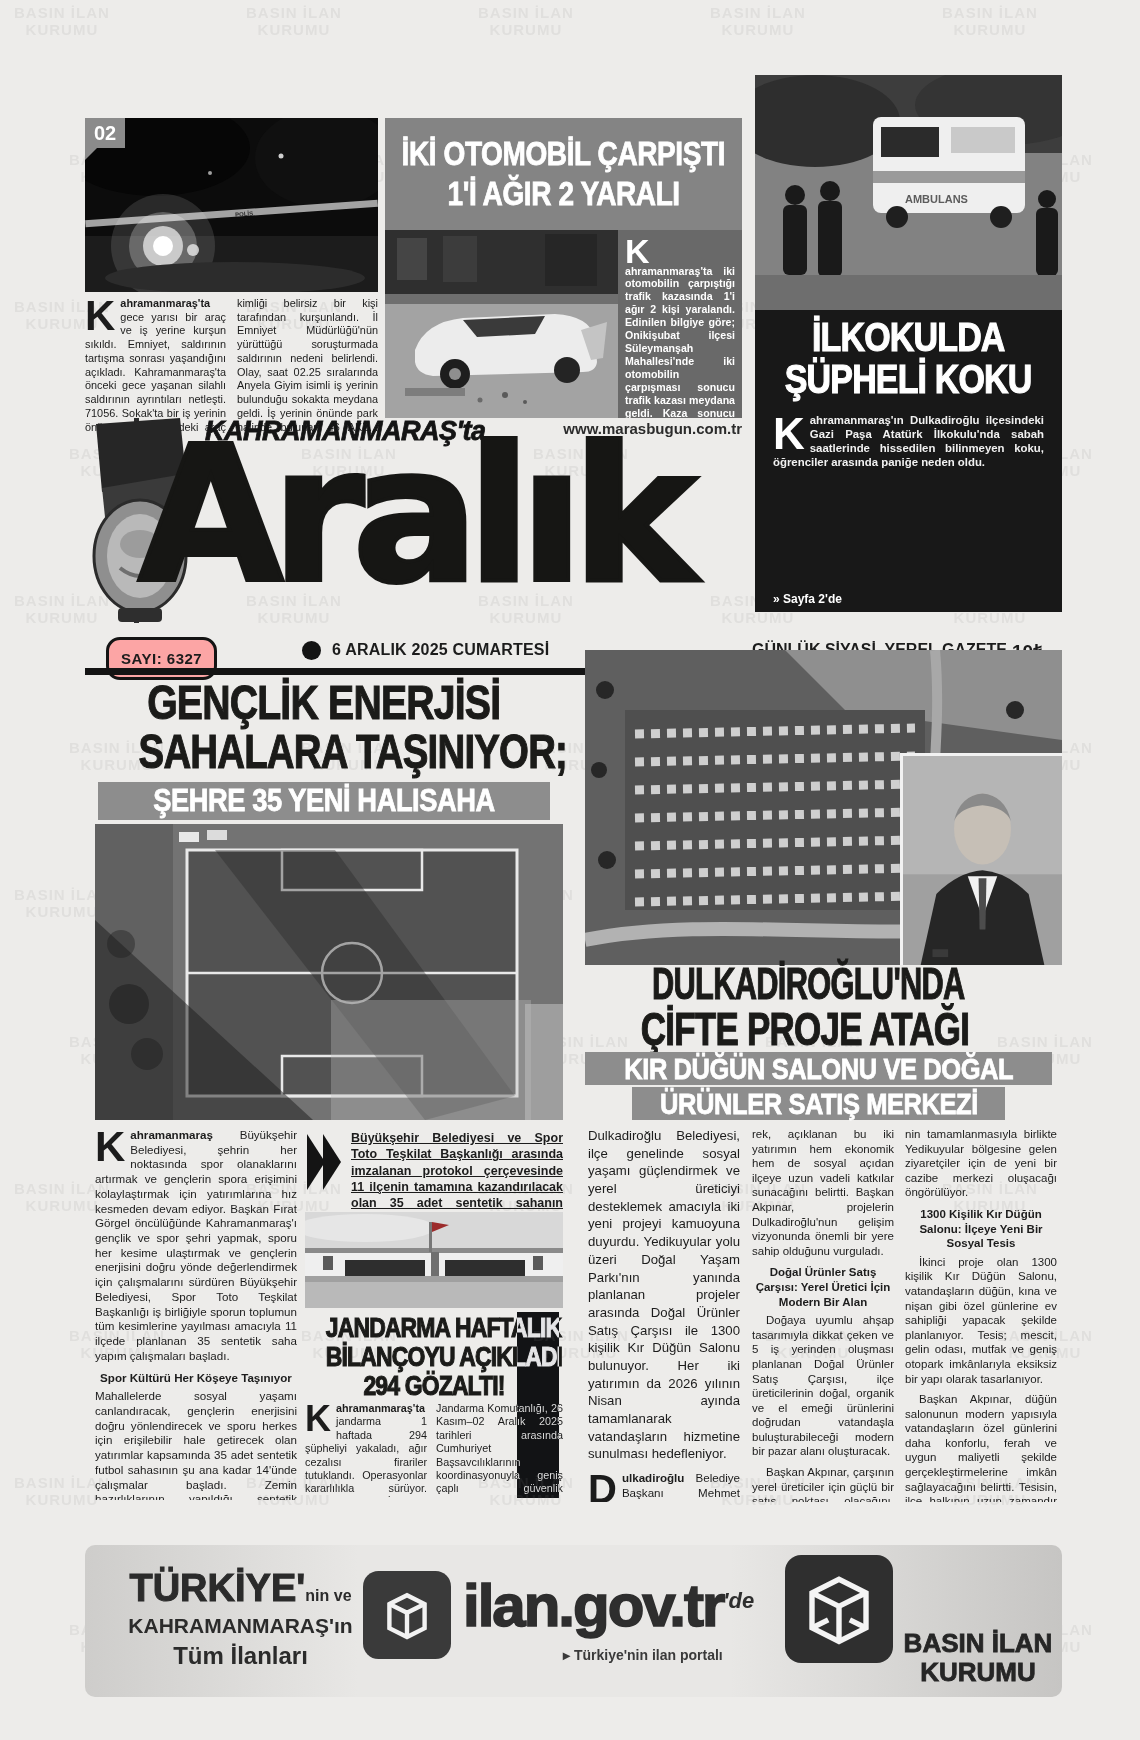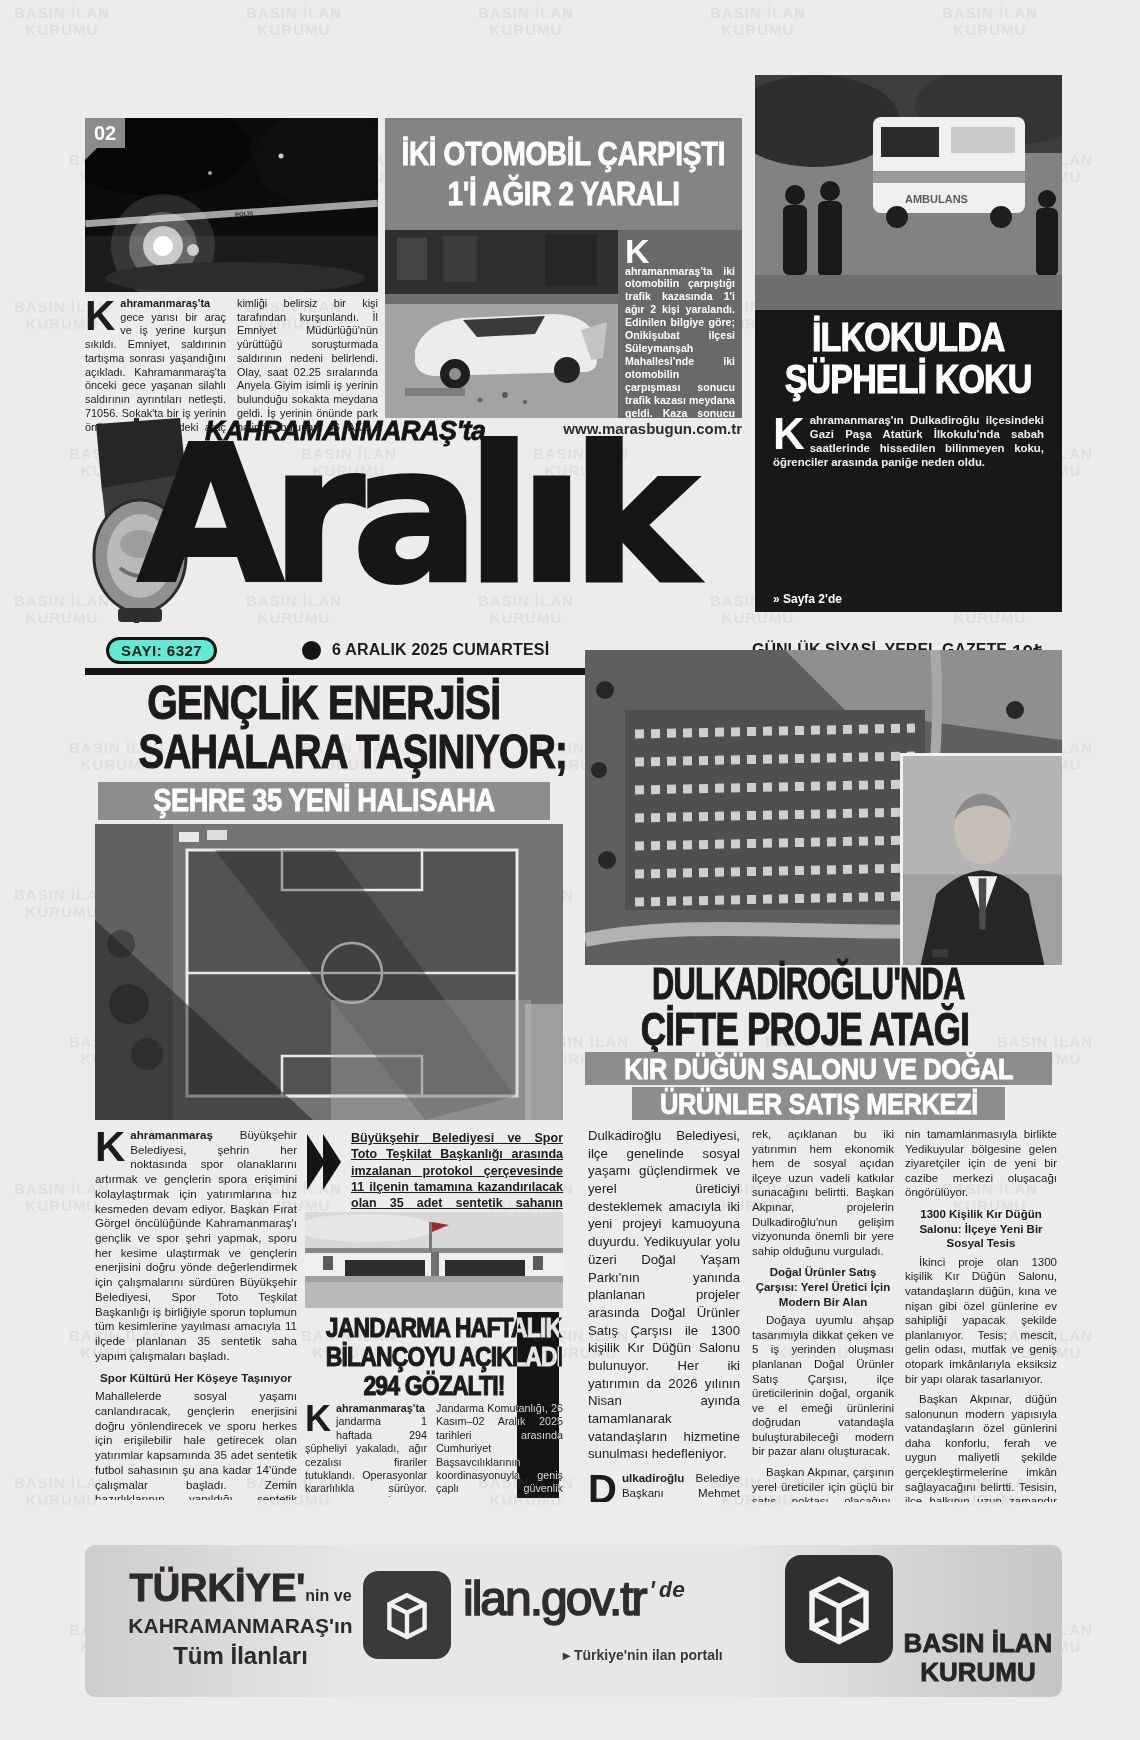--- a/index.html
+++ b/index.html
@@ -27,22 +27,22 @@
   .subh{font-weight:700;text-align:center;margin:7px 0 4px 0;}
   .para{margin:0 0 6px 0;}
   
   .panel-dark{position:absolute;background:#181818;color:#f1f1f1;}
   .knockout{position:absolute;background:#ffffff;mix-blend-mode:difference;pointer-events:none;}
   .badge{position:absolute;left:0;top:0;width:40px;height:30px;background:#8b8b8b;color:#fff;
          font-weight:700;font-size:20px;display:flex;align-items:center;justify-content:center;}
   .badge:after{content:"";position:absolute;left:0;top:30px;border-left:12px solid #8b8b8b;
          border-bottom:12px solid transparent;}
   .rule{position:absolute;background:#141414;}
-  .issue-box{position:absolute;border:3px solid #141414;border-radius:14px;background:#5eead4;
-         font-weight:700;font-size:15px;padding:2px 12px;letter-spacing:.5px;}
+  .issue-box{position:absolute;border:3px solid #141414;border-radius:14px;background:#fca5a5;
+         font-weight:700;font-size:15px;padding:10px 12px;letter-spacing:.5px;}
   .dot{position:absolute;width:19px;height:19px;border-radius:50%;background:#141414;}
   .logo{position:absolute;font-family:"DejaVu Sans","Liberation Sans",sans-serif;font-weight:700;
         letter-spacing:-12px;color:#161614;-webkit-text-stroke:4px #161614;line-height:.9;}
   .kicker{position:absolute;font-weight:700;font-style:italic;font-size:27px;letter-spacing:-.5px;
         color:#141414;-webkit-text-stroke:.8px #141414;}
   .site{position:absolute;font-size:15px;color:#2c2c2c;}
   .footerband{position:absolute;border-radius:10px;
         background:linear-gradient(90deg,#cecdcb,#e8e7e5 28%,#e8e7e5 66%,#c6c5c3);}
   .cube-logo{display:block;}
   .protoc{font-weight:700;font-size:12.5px;line-height:1.3;text-decoration:underline;text-align:justify;}
@@ -453,21 +453,21 @@
       <div style="font-size:24px;font-weight:800;margin-top:4px;">Tüm İlanları</div>
     </div>
 
     <svg class="abs cube-logo" style="left:278px;top:26px;" width="88" height="88" viewBox="0 0 40 40">
       <rect width="40" height="40" rx="7" fill="#3a3a3a"></rect>
       <path d="M12 15 L20 11 L28 15 L28 26 L20 30 L12 26 Z" fill="none" stroke="#f2f2f2" stroke-width="2"></path>
       <path d="M12 15 L20 19 L28 15 M20 19 L20 30" stroke="#f2f2f2" stroke-width="2" fill="none"></path>
     </svg>
 
     <div class="abs" style="left:378px;top:26px;color:#2e2e2e;">
-      <span style="font-size:48px;font-weight:400;-webkit-text-stroke:1.6px #2e2e2e;letter-spacing:-2px;">ilan.gov.tr</span><span style="font-size:22px;font-weight:700;font-style:italic;vertical-align:18px;font-family:Liberation Mono, monospace;">'de</span>
+      <span style="font-size:60px;font-weight:700;-webkit-text-stroke:1.6px #2e2e2e;letter-spacing:-2px;">ilan.gov.tr</span><span style="font-size:22px;font-weight:700;font-style:italic;vertical-align:18px;">'de</span>
     </div>
     <div class="abs" style="left:478px;top:102px;font-size:14px;color:#3a3a3a;font-weight:600;">▸ Türkiye'nin ilan portalı</div>
 
     <svg class="abs cube-logo" style="left:700px;top:10px;" width="108" height="108" viewBox="0 0 40 40">
       <rect width="40" height="40" rx="6" fill="#2f2f2f"></rect>
       <path d="M10 14 L20 9 L30 14 L30 27 L20 32 L10 27 Z" fill="none" stroke="#f4f4f4" stroke-width="2"></path>
       <path d="M10 14 L20 19 L30 14 M20 19 L20 32 M10 27 L16 24 M30 27 L24 24" stroke="#f4f4f4" stroke-width="2" fill="none"></path>
     </svg>
     <div class="abs" style="left:818px;top:84px;width:150px;text-align:center;color:#262626;font-weight:900;font-size:26px;line-height:1.1;-webkit-text-stroke:.8px #262626;">
       <div>BASIN İLAN</div>

